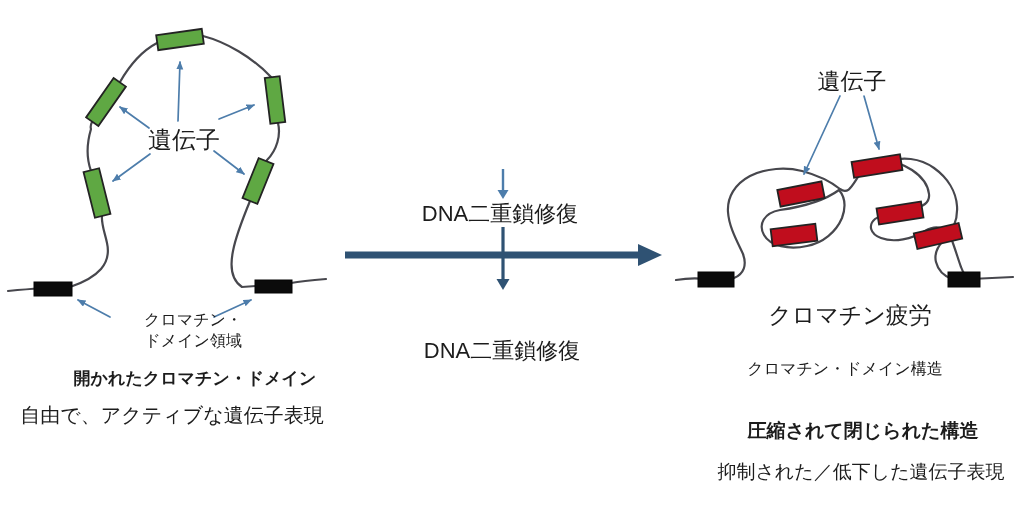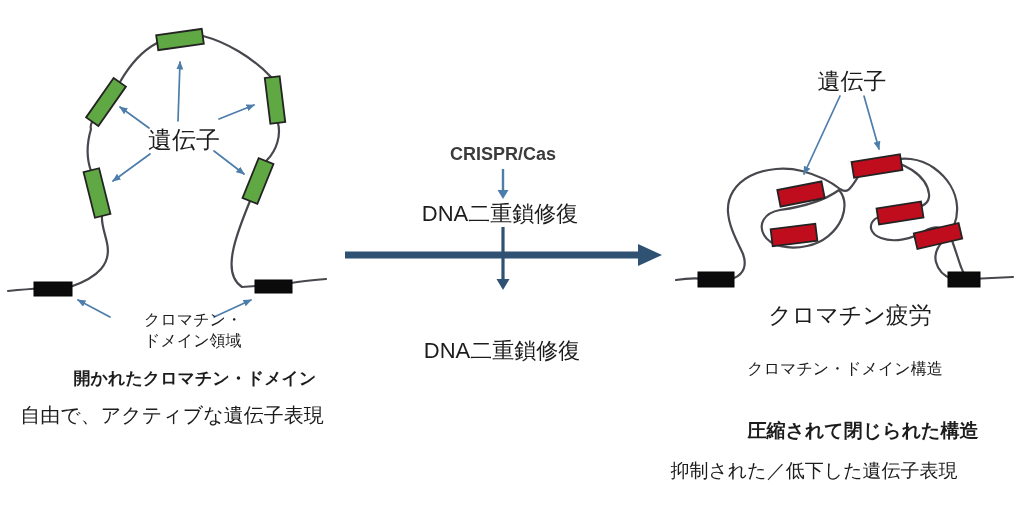--- a/index.html
+++ b/index.html
@@ -10,21 +10,21 @@
     font-family:"Liberation Sans","DejaVu Sans",sans-serif;
     overflow:hidden;
   }
   .art { position:absolute; left:0; top:0; }
   .strand { fill:none; stroke-width:2.2; stroke-linecap:round; }
   .gene-rect { stroke:#232323; stroke-width:1.8; }
   .anchor-rect { stroke:#050505; stroke-width:1; }
   .ptr-line { fill:none; stroke-width:1.7; stroke-linecap:round; }
   .lbl {
     position:absolute; color:#1c1c1c; white-space:nowrap;
-    transform:translateX(-50%); text-align:left; line-height:1.3;
+    transform:translateX(-50%); text-align:right; line-height:1.3;
   }
   .lbl-gene-left   { font-size:24px; }
   .lbl-domain      { font-size:16px; line-height:21px;margin-left:32px; }
   .lbl-cap1-left   { font-size:17px; }
   .lbl-cap2-left   { font-size:20px; }
   .lbl-crispr      { font-size:18px; font-weight:bold; color:#3b3b3b; }
   .lbl-step        { font-size:22px; }
   .lbl-gene-right  { font-size:23px; }
   .lbl-title-right { font-size:23px;font-family:Liberation Mono, monospace; }
   .lbl-cap1-right  { font-size:16px; line-height:21px; }
@@ -146,31 +146,30 @@
 
   <div class="lbl lbl-domain" style="left:161px; top:309px;">
     <div>クロマチン・</div>
     <div>ドメイン領域</div>
   </div>
 
   <div class="lbl lbl-cap1-left" style="left:195px; top:368px;font-weight:bold;">開かれたクロマチン・ドメイン</div>
 
   <div class="lbl lbl-cap2-left" style="left:172px; top:402px;">自由で、アクティブな遺伝子表現</div>
 
-  <div class="lbl lbl-crispr" style="left:503px; top:143px;">CRISPR/Cas</div>
 
   <div class="lbl lbl-step" style="left:500px; top:200px;">DNA二重鎖修復</div>
 
   <div class="lbl lbl-step" style="left:502px; top:303px;margin-top:34px;">DNA二重鎖修復</div>
 
   <div class="lbl lbl-gene-right" style="left:852px; top:67px;">遺伝子</div>
 
   <div class="lbl lbl-title-right" style="left:850px; top:303px;">クロマチン疲労</div>
 
   <div class="lbl lbl-cap1-right" style="left:845px; top:358px;">
     <div>クロマチン・ドメイン構造</div>
   </div>
 
   <div class="lbl lbl-cap2-right" style="left:863px; top:419px;font-weight:bold;">圧縮されて閉じられた構造</div>
 
-  <div class="lbl lbl-cap3-right" style="left:814px; top:460px;font-family:Liberation Mono, monospace;">抑制された／低下した遺伝子表現</div>
+  <div class="lbl lbl-cap3-right" style="left:861px; top:460px;">抑制された／低下した遺伝子表現</div>
 
 </div>
 
 </body></html>

